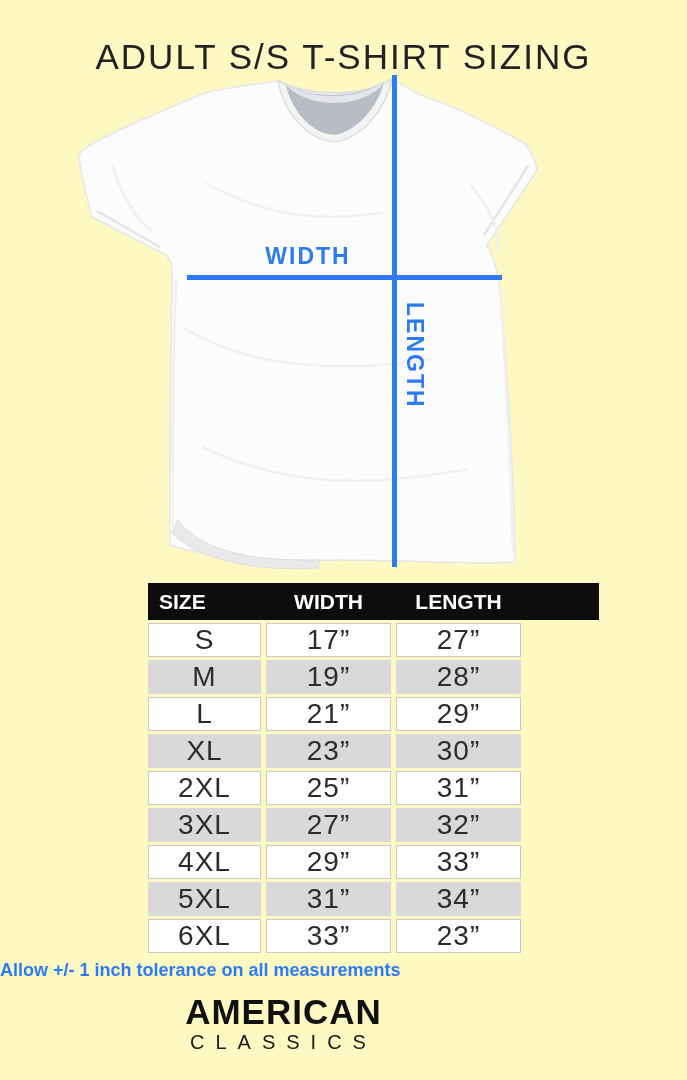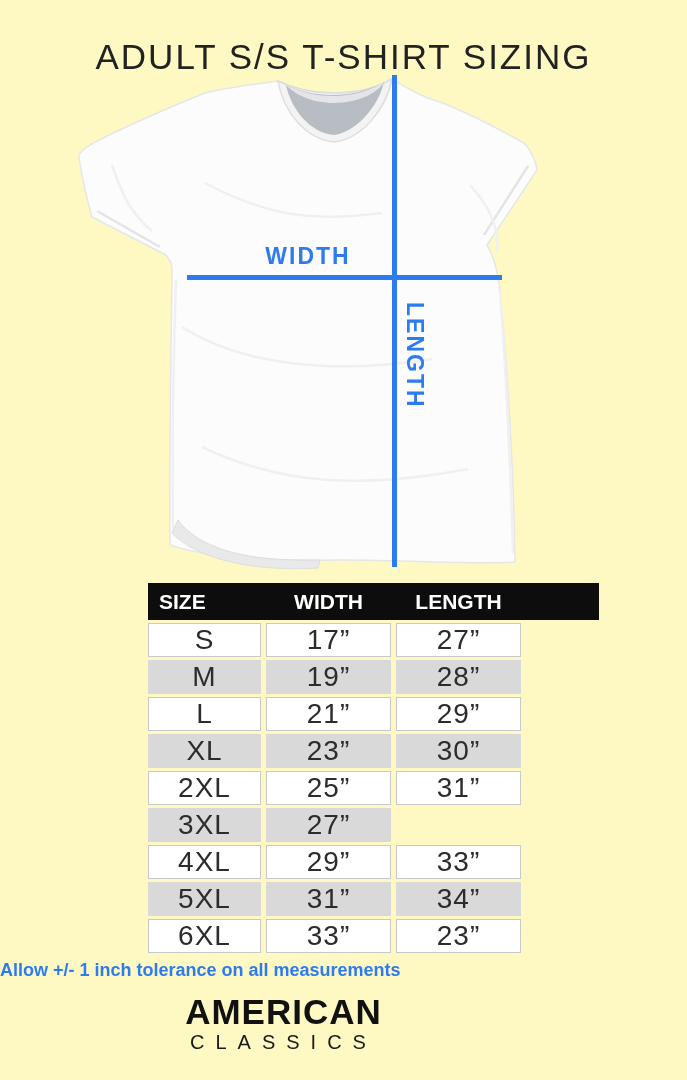--- a/index.html
+++ b/index.html
@@ -154,20 +154,21 @@
       <div class="cell">30”</div>
     </div>
     <div class="trow">
       <div class="cell">2XL</div>
       <div class="cell">25”</div>
       <div class="cell">31”</div>
     </div>
     <div class="trow alt">
       <div class="cell">3XL</div>
       <div class="cell">27”</div>
+      <div class="cell">32”</div>
     </div>
     <div class="trow">
       <div class="cell">4XL</div>
       <div class="cell">29”</div>
       <div class="cell">33”</div>
     </div>
     <div class="trow alt">
       <div class="cell">5XL</div>
       <div class="cell">31”</div>
       <div class="cell">34”</div>

